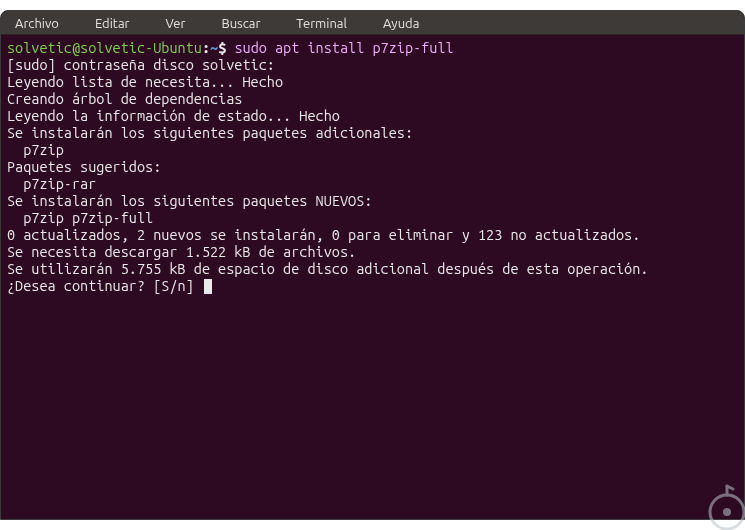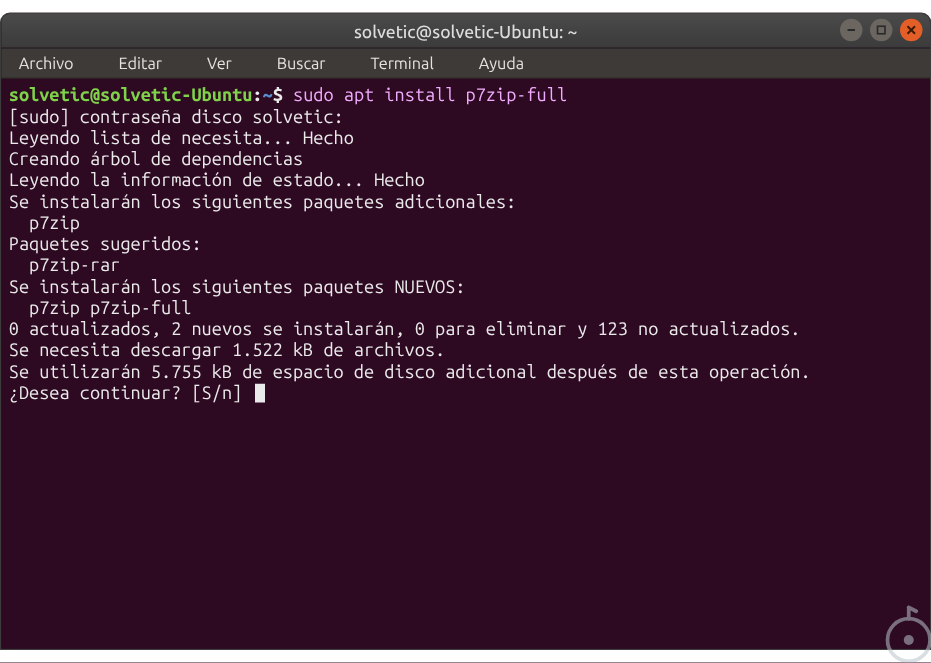--- a/index.html
+++ b/index.html
@@ -77,21 +77,21 @@
     padding: 4px 6px;
     font-family: "Ubuntu Mono", "DejaVu Sans Mono", monospace;
     font-size: 14.5px;
     line-height: 17px;
     color: #eaeaea;
     white-space: pre;
     background: #2d0922;
     height: calc(100% - 52px);
     overflow: hidden;
   }
-  .prompt-user { color: #7fd24a; font-weight: bold; }
+  .prompt-user { color: #7fd24a; font-weight: normal; }
   .prompt-sep { color: #eaeaea; font-weight: bold; }
   .prompt-path { color: #5a8ecf; font-weight: bold; }
   .cmd { color: #f0abfc; }
   .cursor {
     display: inline-block;
     width: 8px;
     height: 15px;
     background: #eaeaea;
     vertical-align: text-bottom;
     margin-left: 2px;
@@ -104,41 +104,20 @@
     height: 54px;
     opacity: 0.55;
   }
   .watermark svg { width: 54px; height: 54px; }
 </style>
 </head>
 <body>
 
 <div class="window">
 
-  <div class="titlebar">
-    <span class="title">solvetic@solvetic-Ubuntu: ~</span>
-    <div class="window-controls">
-      <div class="wc min">
-        <svg width="10" height="10" viewBox="0 0 10 10">
-            <line x1="2" y1="5" x2="8" y2="5" stroke="#2a2a2a" stroke-width="1.5"></line>
-          </svg>
-      </div>
-      <div class="wc max">
-        <svg width="10" height="10" viewBox="0 0 10 10">
-            <rect x="2" y="2" width="6" height="6" fill="none" stroke="#2a2a2a" stroke-width="1.3"></rect>
-          </svg>
-      </div>
-      <div class="wc close">
-        <svg width="10" height="10" viewBox="0 0 10 10">
-            <line x1="2" y1="2" x2="8" y2="8" stroke="#3a1a00" stroke-width="1.5"></line>
-            <line x1="8" y1="2" x2="2" y2="8" stroke="#3a1a00" stroke-width="1.5"></line>
-          </svg>
-      </div>
-    </div>
-  </div>
 
   <div class="menubar">
     <span class="mi">Archivo</span>
     <span class="mi">Editar</span>
     <span class="mi">Ver</span>
     <span class="mi">Buscar</span>
     <span class="mi">Terminal</span>
     <span class="mi">Ayuda</span>
   </div>
 

